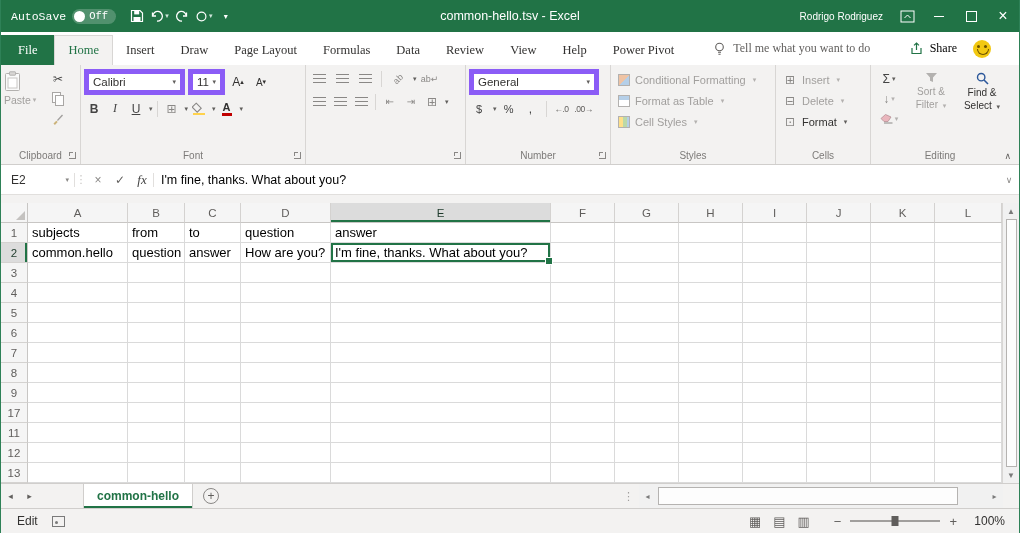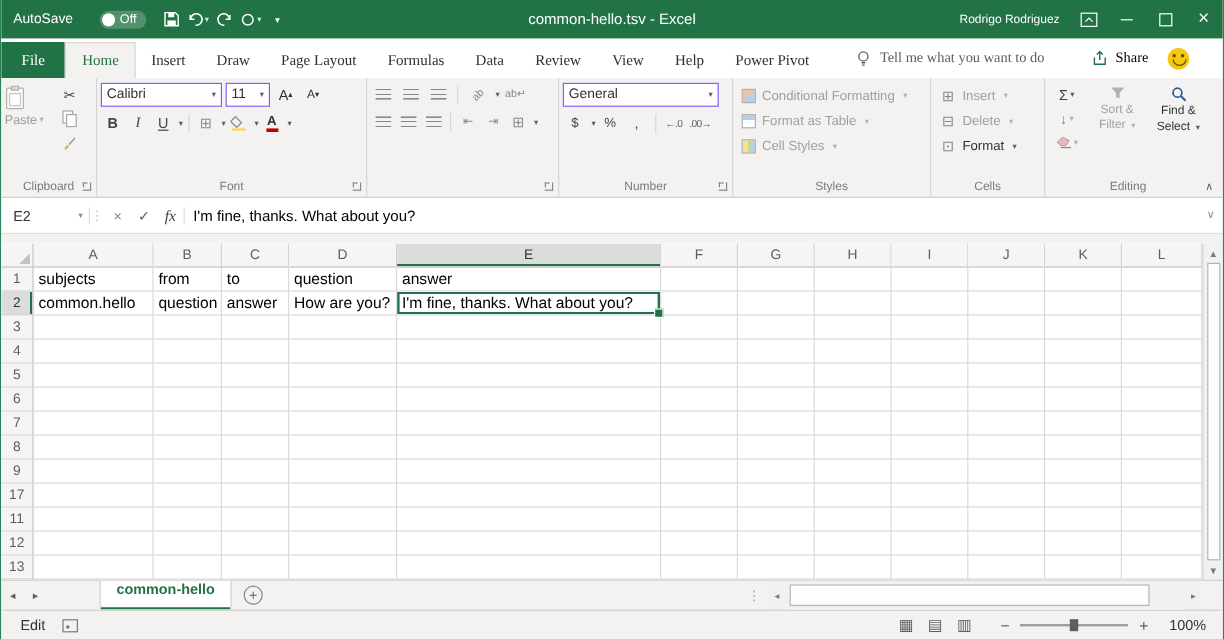--- a/index.html
+++ b/index.html
@@ -3,21 +3,21 @@
 <meta charset="utf-8">
 <style>
   * { margin:0; padding:0; box-sizing:border-box; }
   body { background:#888; font-family:"Liberation Sans","DejaVu Sans",sans-serif; }
   .app { width:1020px; height:533px; display:flex; flex-direction:column; background:#fff;
          border-left:1px solid #2e8157; border-right:1px solid #2e8157; overflow:hidden; }
 
   
   .titlebar { height:32px; background:#217346; color:#fff; display:flex; align-items:center;
               padding-left:10px; position:relative; flex:none; }
-  .autosave { display:flex; align-items:center; gap:22px; font-size:11.5px; z-index:2; }
+  .autosave { display:flex; align-items:center; gap:6px; font-size:11.5px; z-index:2;font-family:Liberation Mono, monospace; }
   .pill { display:flex; align-items:center; gap:4px; background:rgba(255,255,255,.22);
           border-radius:9px; height:15px; padding:1px 8px 1px 2px; }
   .knob { width:11px; height:11px; background:#fff; border-radius:50%; }
   .pill-state { font-size:10.5px; }
   .qat { display:flex; align-items:center; margin-left:10px; z-index:2; }
   .qbtn { height:24px; min-width:22px; display:flex; align-items:center; justify-content:center; padding:0 2px; }
   .qcaret { font-size:7px; color:#d8ead f; color:#cfe6da; margin-left:1px; }
   .tb-title { position:absolute; left:0; right:0; text-align:center; font-size:12.5px; z-index:1; }
   .tb-right { margin-left:auto; display:flex; align-items:center; height:100%; z-index:2; }
   .user { font-size:10px; margin-right:8px; }
@@ -48,21 +48,21 @@
   .launcher::before { content:""; position:absolute; right:1px; bottom:1px; width:6px; height:6px;
                       border-right:1px solid #8a8886; border-bottom:1px solid #8a8886; }
   .launcher::after { content:""; position:absolute; right:4px; bottom:4px; width:3px; height:3px;
                      border-left:1px solid #8a8886; border-top:1px solid #8a8886; }
   .caret { font-size:7px; color:#605e5c; margin-left:2px; }
   .caret.dis { color:#b3b1af; }
   .dis { color:#a19f9d; }
   .en { color:#323130; }
   .sbtn { min-width:20px; height:19px; display:inline-flex; align-items:center; justify-content:center; font-size:12px; color:#444; }
   .vdiv { width:1px; height:16px; background:#d8d6d4; margin:0 3px; align-self:center; }
-  .combo { background:#fff; border:1px solid #8b5cf6; height:20px; display:flex; align-items:center;
+  .combo { background:#fff; border:5px solid #8b5cf6; height:20px; display:flex; align-items:center;
            padding:8px 4px; font-size:11.5px; color:#323130; }
   .combo .caret { margin-left:auto; }
   
   .clip-body { display:flex; }
   .paste { width:42px; display:flex; flex-direction:column; align-items:flex-start; gap:2px; padding-top:2px; }
   .plabel { font-size:10.5px; color:#a19f9d; display:flex; align-items:center; }
   .clipcol { display:flex; flex-direction:column; gap:1px; margin-left:2px; }
   .ic-copy { position:relative; width:12px; height:13px; display:inline-block; }
   .ic-copy::before { content:""; position:absolute; left:0; top:0; width:7px; height:9px; border:1px solid #a8a6a4; background:#fdfdfd; }
   .ic-copy::after  { content:""; position:absolute; left:3px; top:3px; width:7px; height:9px; border:1px solid #a8a6a4; background:#fdfdfd; }
@@ -131,21 +131,21 @@
   .cell.sel::after { content:""; position:absolute; right:-3px; bottom:-3px; width:6px; height:6px;
                      background:#217346; border:1px solid #fff; z-index:3; }
   .vscroll { width:17px; background:#f1f1f1; border-left:1px solid #d8d6d4; display:flex;
              flex-direction:column; align-items:center; padding:1px 0; flex:none; }
   .vs-arrow { height:14px; color:#7a7a7a; font-size:8px; display:flex; align-items:center; justify-content:center; }
   .vthumb { flex:1; width:11px; background:#fdfdfd; border:1px solid #b5b3b1; margin:1px 0; }
 
   
   .sheetbar { height:25px; background:#f3f2f1; border-top:1px solid #d0cecc; display:flex; align-items:stretch; flex:none; }
   .snav { width:19px; display:flex; align-items:center; justify-content:center; color:#605e5c; font-size:9px; }
-  .stab { display:flex; align-items:flex-start; padding:0 13px; margin-left:44px; background:#fff; font-size:12px;
+  .stab { display:flex; align-items:center; padding:0 13px; margin-left:44px; background:#fff; font-size:12px;
           font-weight:bold; color:#217346; border-left:1px solid #d0cecc; border-right:1px solid #d0cecc;
           box-shadow:inset 0 -2px 0 #217346; }
   .addsheet { width:16px; height:16px; border-radius:50%; border:1px solid #8a8886; color:#605e5c;
               display:flex; align-items:center; justify-content:center; font-size:12px; align-self:center;
               margin-left:10px; padding-bottom:1px; }
   .sb-fill { flex:1; }
   .sb-dots { display:flex; align-items:center; color:#a19f9d; font-size:11px; padding:0 5px; }
   .hs-arrow { width:17px; display:flex; align-items:center; justify-content:center; background:#f1f1f1;
               color:#7a7a7a; font-size:8px; }
   .hscroll { width:330px; background:#f1f1f1; position:relative; }

